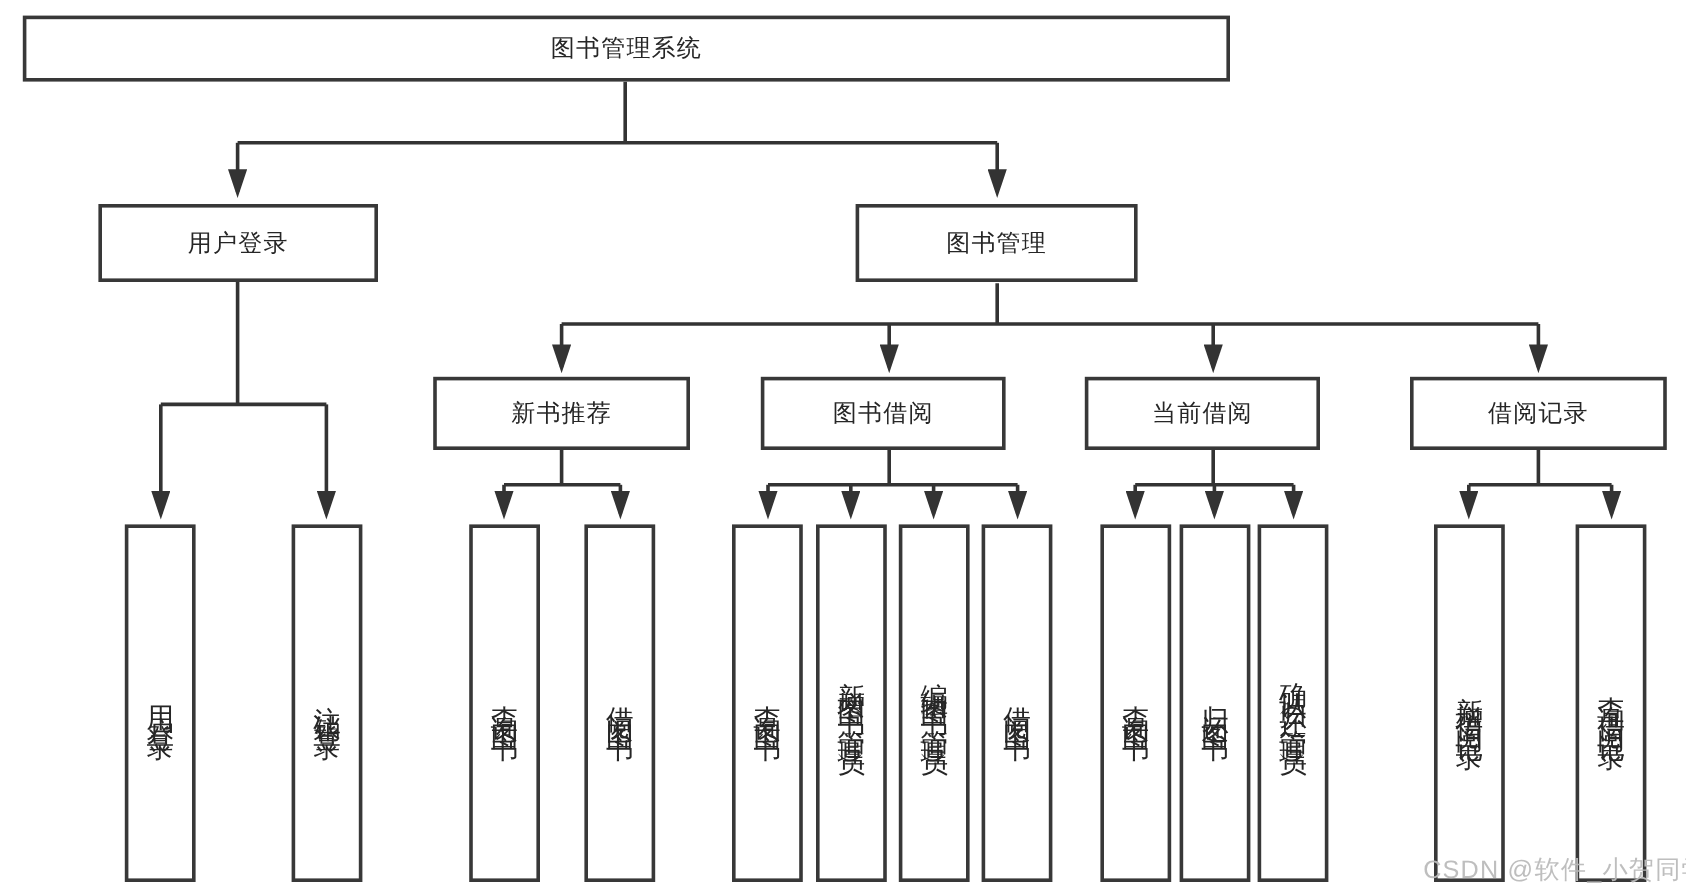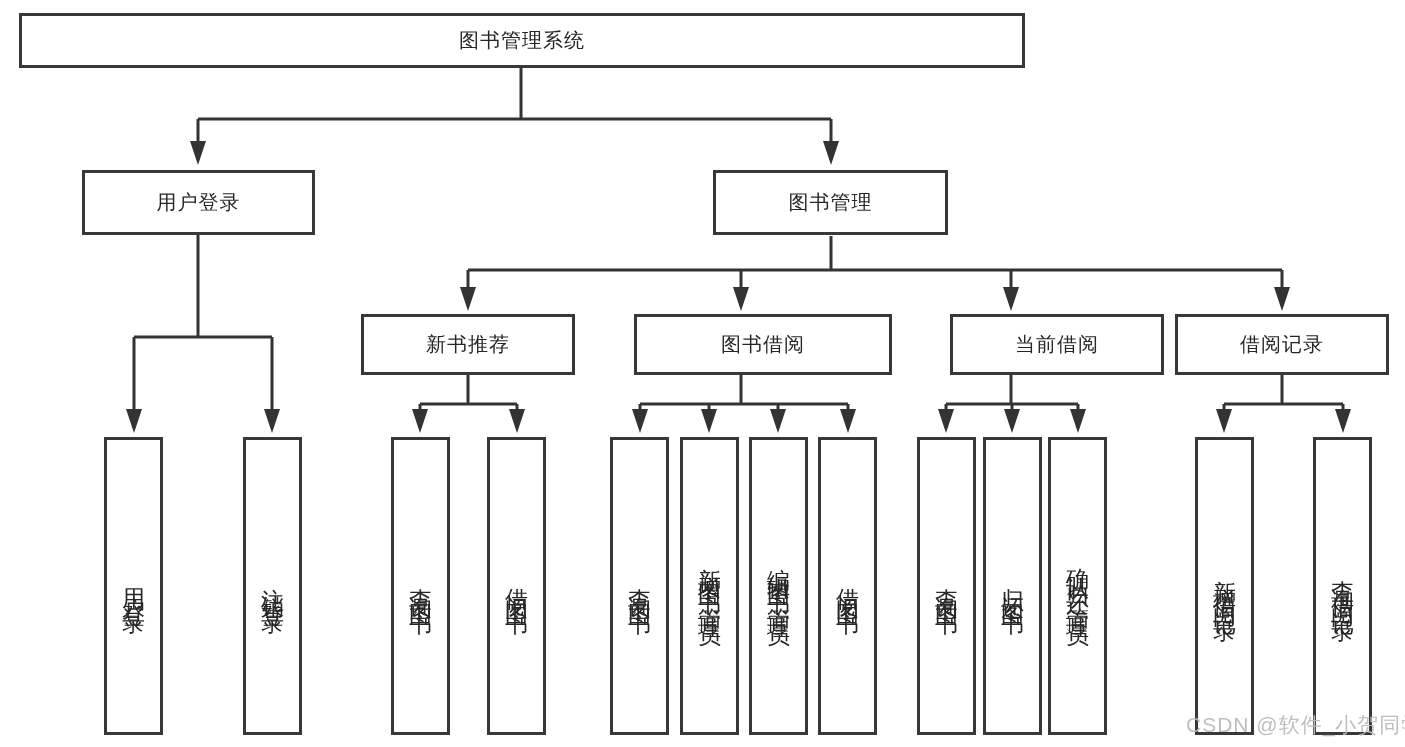--- a/index.html
+++ b/index.html
@@ -30,22 +30,22 @@
     font-size:23px;
     letter-spacing:8px;
     line-height:1;
     white-space:nowrap;
   }
   
   #b-root   {left:19px;  top:13px;  width:1006px;height:55px;}
   #b-login  {left:82px;  top:170px; width:233px; height:65px;}
   #b-mgmt   {left:713px; top:170px; width:235px; height:65px;}
   #b-newbook{left:361px; top:314px; width:214px; height:61px;}
-  #b-borrow {left:634px; top:314px; width:258px; height:61px;}
-  #b-current{left:950px; top:314px; width:214px; height:61px;}
+  #b-borrow {left:634px; top:314px; width:204px; height:61px;}
+  #b-current{left:904px; top:314px; width:196px; height:61px;}
   #b-records{left:1175px;top:314px; width:214px; height:61px;}
   .leaf{top:437px;width:59px;height:298px;}
   #f1 {left:104px;}  #f2 {left:243px;}
   #f3 {left:391px;}  #f4 {left:487px;}
   #f5 {left:610px;}  #f6 {left:680px;}  #f7 {left:749px;}  #f8 {left:818px;}
   #f9 {left:917px;}  #f10{left:983px;}  #f11{left:1048px;}
   #f12{left:1195px;} #f13{left:1313px;}
   .watermark{
     position:absolute;
     left:1186px;top:711px;

